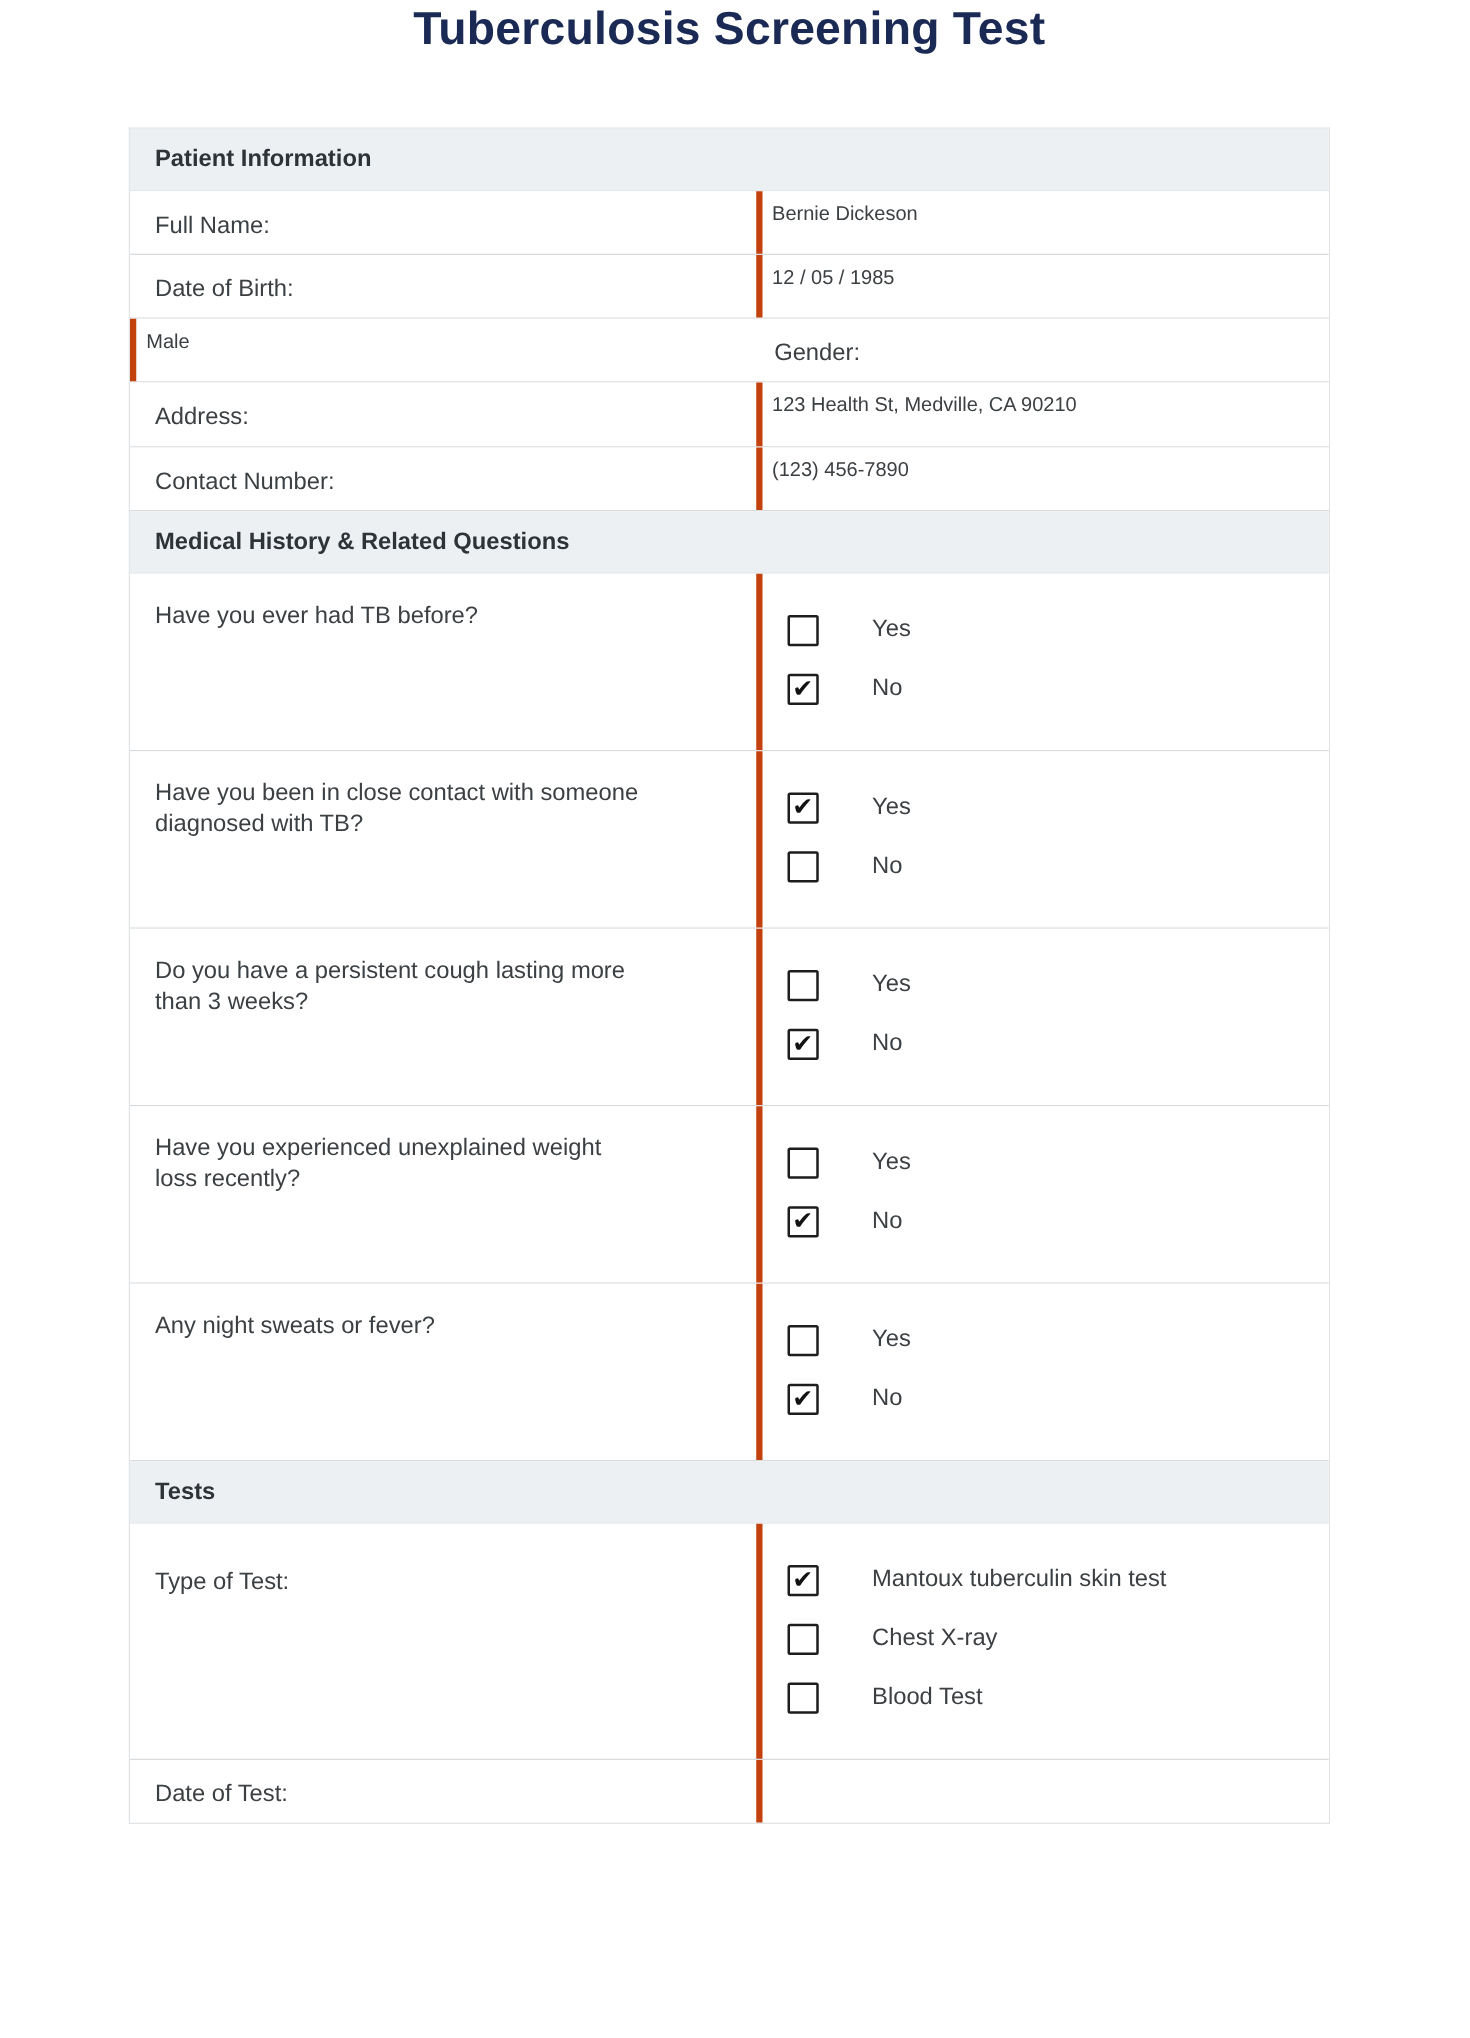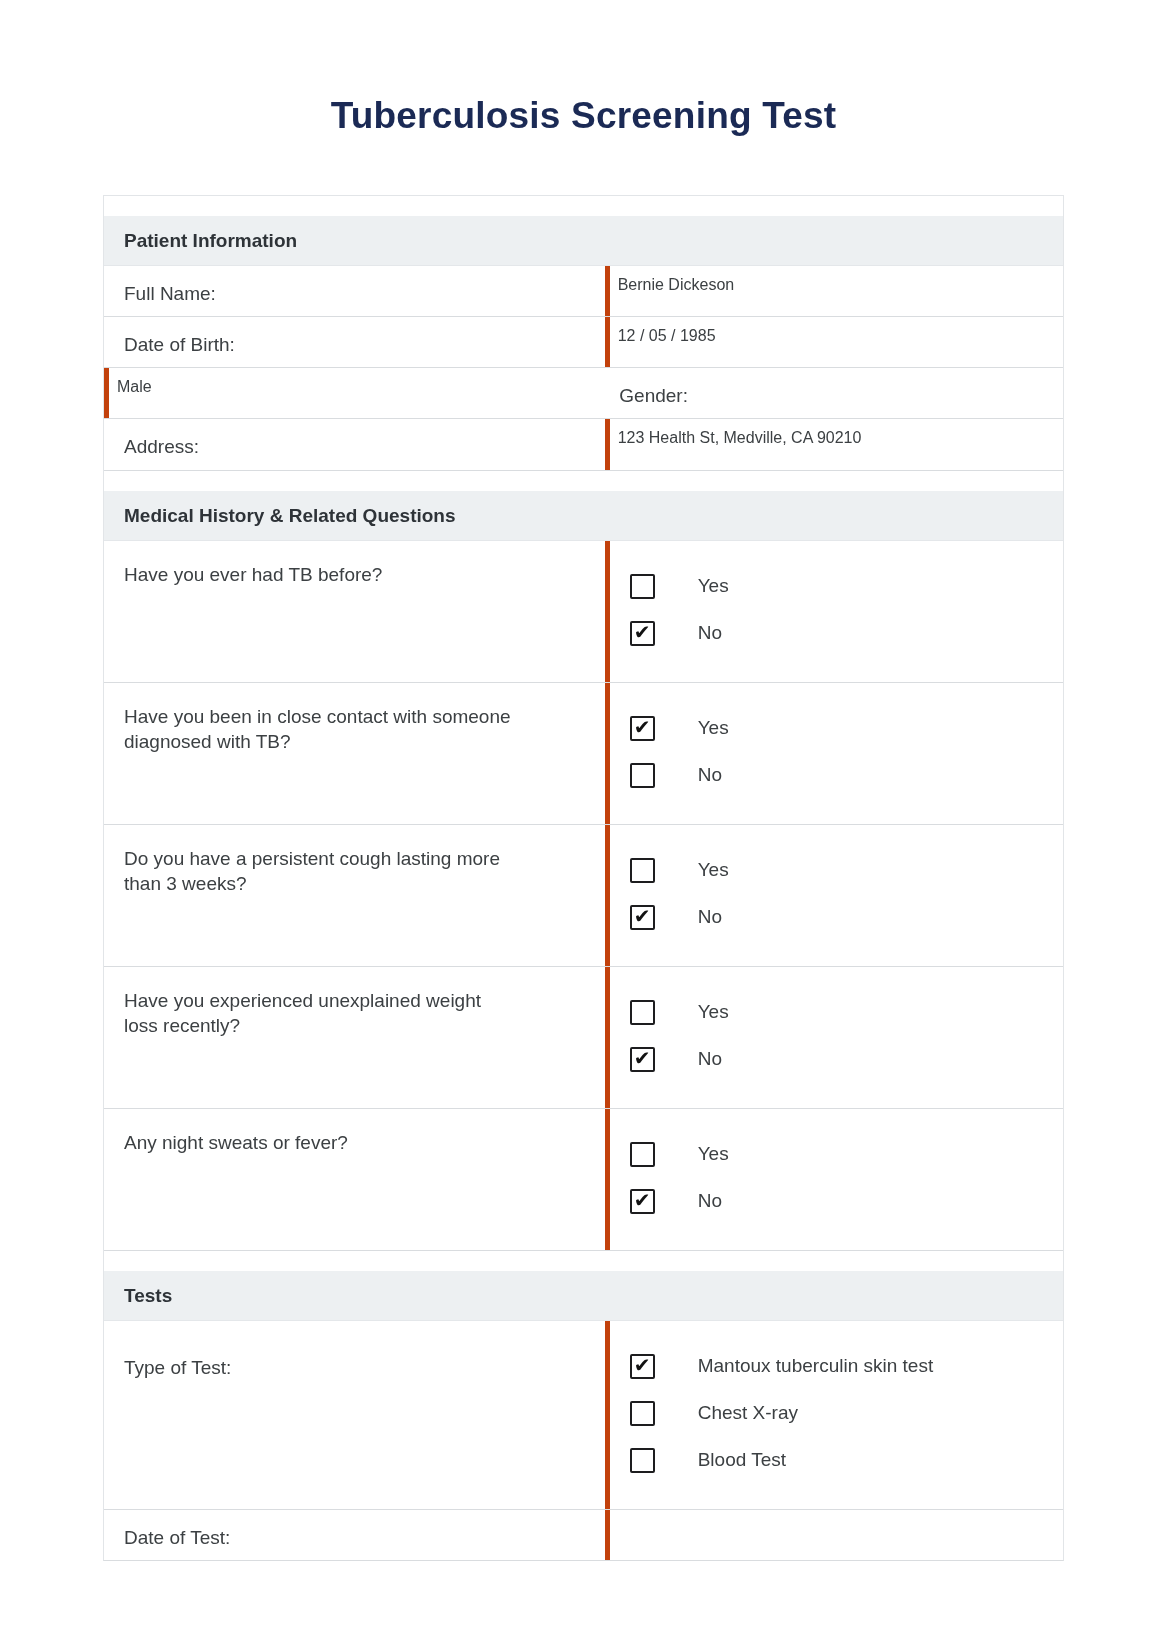--- a/index.html
+++ b/index.html
@@ -9,21 +9,20 @@
     background: #ffffff;
     font-family: "Liberation Sans", sans-serif;
     color: #3c4043;
   }
   .page {
     width: 1176px;
     min-height: 1630px;
     position: relative;
   }
   .page-title {
-    padding-top: 93px;
     width: 961px;
     margin-left: 103px;
     text-align: center;
     font-size: 37px;
     line-height: 1.25;
     font-weight: bold;
     color: #1b2a55;
     letter-spacing: 0.2px;
   }
   .form-table {
@@ -33,21 +32,20 @@
     border: 1px solid #e2e5e8;
     border-bottom: 1px solid #d9dcdf;
   }
   .section-header {
     background: #edf0f2;
     padding: 14px 20px 13px 20px;
     font-size: 19px;
     font-weight: bold;
     color: #2e3338;
     border-bottom: 1px solid #e4e7ea;
-    margin-top: 20px;
   }
   .row {
     display: flex;
     border-bottom: 1px solid #d9dcdf;
     background: #fff;
     gap: 37px;
   }
   .row:last-child { border-bottom: none; }
   .cell { min-height: 100%; }
   .cell.label {
@@ -134,20 +132,24 @@
     <div class="row info">
       <div class="cell value">Male</div>
       <div class="cell label">Gender:</div>
     </div>
 
     <div class="row info">
       <div class="cell label">Address:</div>
       <div class="cell value">123 Health St, Medville, CA 90210</div>
     </div>
 
+    <div class="row info">
+      <div class="cell label">Contact Number:</div>
+      <div class="cell value">(123) 456-7890</div>
+    </div>
 
     <div class="section-header">Medical History &amp; Related Questions</div>
 
     <div class="row question">
       <div class="cell label">Have you ever had TB before?</div>
       <div class="cell value">
         <div class="option-group">
           <div class="option">
             <span class="checkbox"></span>
             <span class="option-label">Yes</span>

